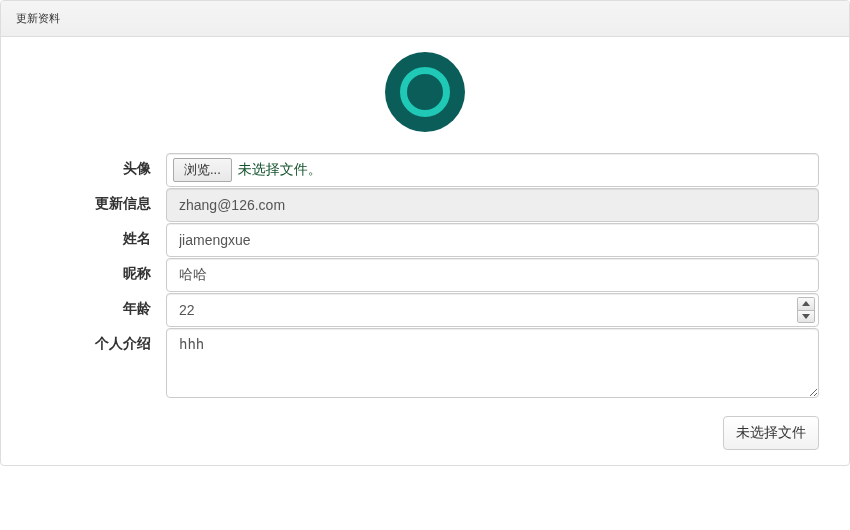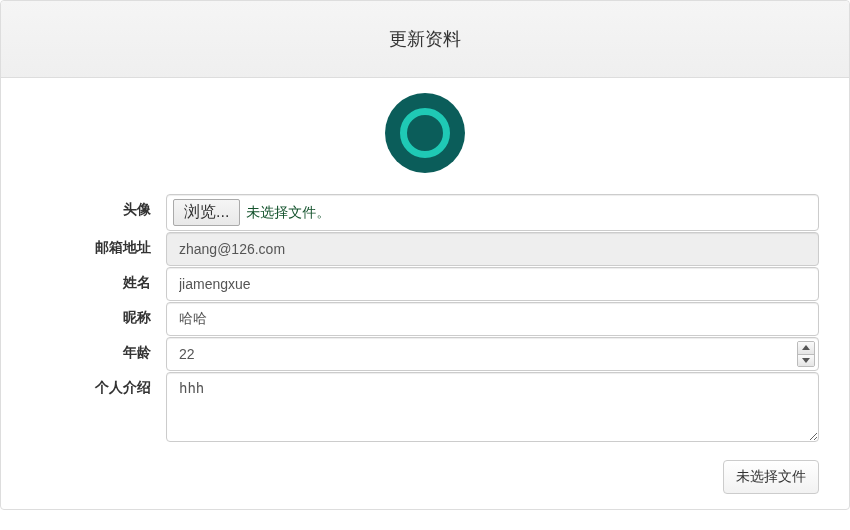--- a/index.html
+++ b/index.html
@@ -18,26 +18,25 @@
     }
     .panel {
       border: 1px solid #ddd;
       border-radius: 4px;
       background: #fff;
       margin: 0;
     }
     .panel-header {
       background: linear-gradient(to bottom, #f5f5f5, #efefef);
       border-bottom: 1px solid #ddd;
-      padding: 26px 15px;
+      padding: 10px 15px;
       border-top-left-radius: 4px;
       border-top-right-radius: 4px;
       color: #333;
-      font-size: 18px;
-      text-align: center;
+      font-size: 11px;
     }
     .panel-body {
       padding: 15px;
     }
     .avatar-container {
       text-align: center;
       margin-bottom: 18px;
     }
     .avatar {
       width: 80px;
@@ -100,21 +99,21 @@
       min-height: 34px;
       padding: 4px 6px;
       border: 1px solid #ccc;
       border-radius: 4px;
       box-shadow: inset 0 1px 1px rgba(0,0,0,0.075);
       background: #fff;
       display: flex;
       align-items: center;
     }
     .file-browse-btn {
-      font-size: 16px;
+      font-size: 13px;
       padding: 2px 10px;
       background: linear-gradient(to bottom, #f5f5f5, #e8e8e8);
       border: 1px solid #aaa;
       border-radius: 2px;
       cursor: pointer;
       color: #333;
       font-family: inherit;
     }
     .file-status {
       margin-left: 6px;
@@ -193,21 +192,21 @@
       <div class="form-label">头像</div>
       <div class="form-control-wrap">
         <div class="file-input-wrap">
           <button type="button" class="file-browse-btn">浏览...</button>
           <span class="file-status">未选择文件。</span>
         </div>
       </div>
     </div>
 
     <div class="form-row">
-      <div class="form-label">邮箱地址</div>
+      <div class="form-label">更新信息</div>
       <div class="form-control-wrap">
         <input type="text" class="form-control" readonly="" value="zhang@126.com" style="">
       </div>
     </div>
 
     <div class="form-row">
       <div class="form-label">姓名</div>
       <div class="form-control-wrap">
         <input type="text" class="form-control" value="jiamengxue" style="">
       </div>

